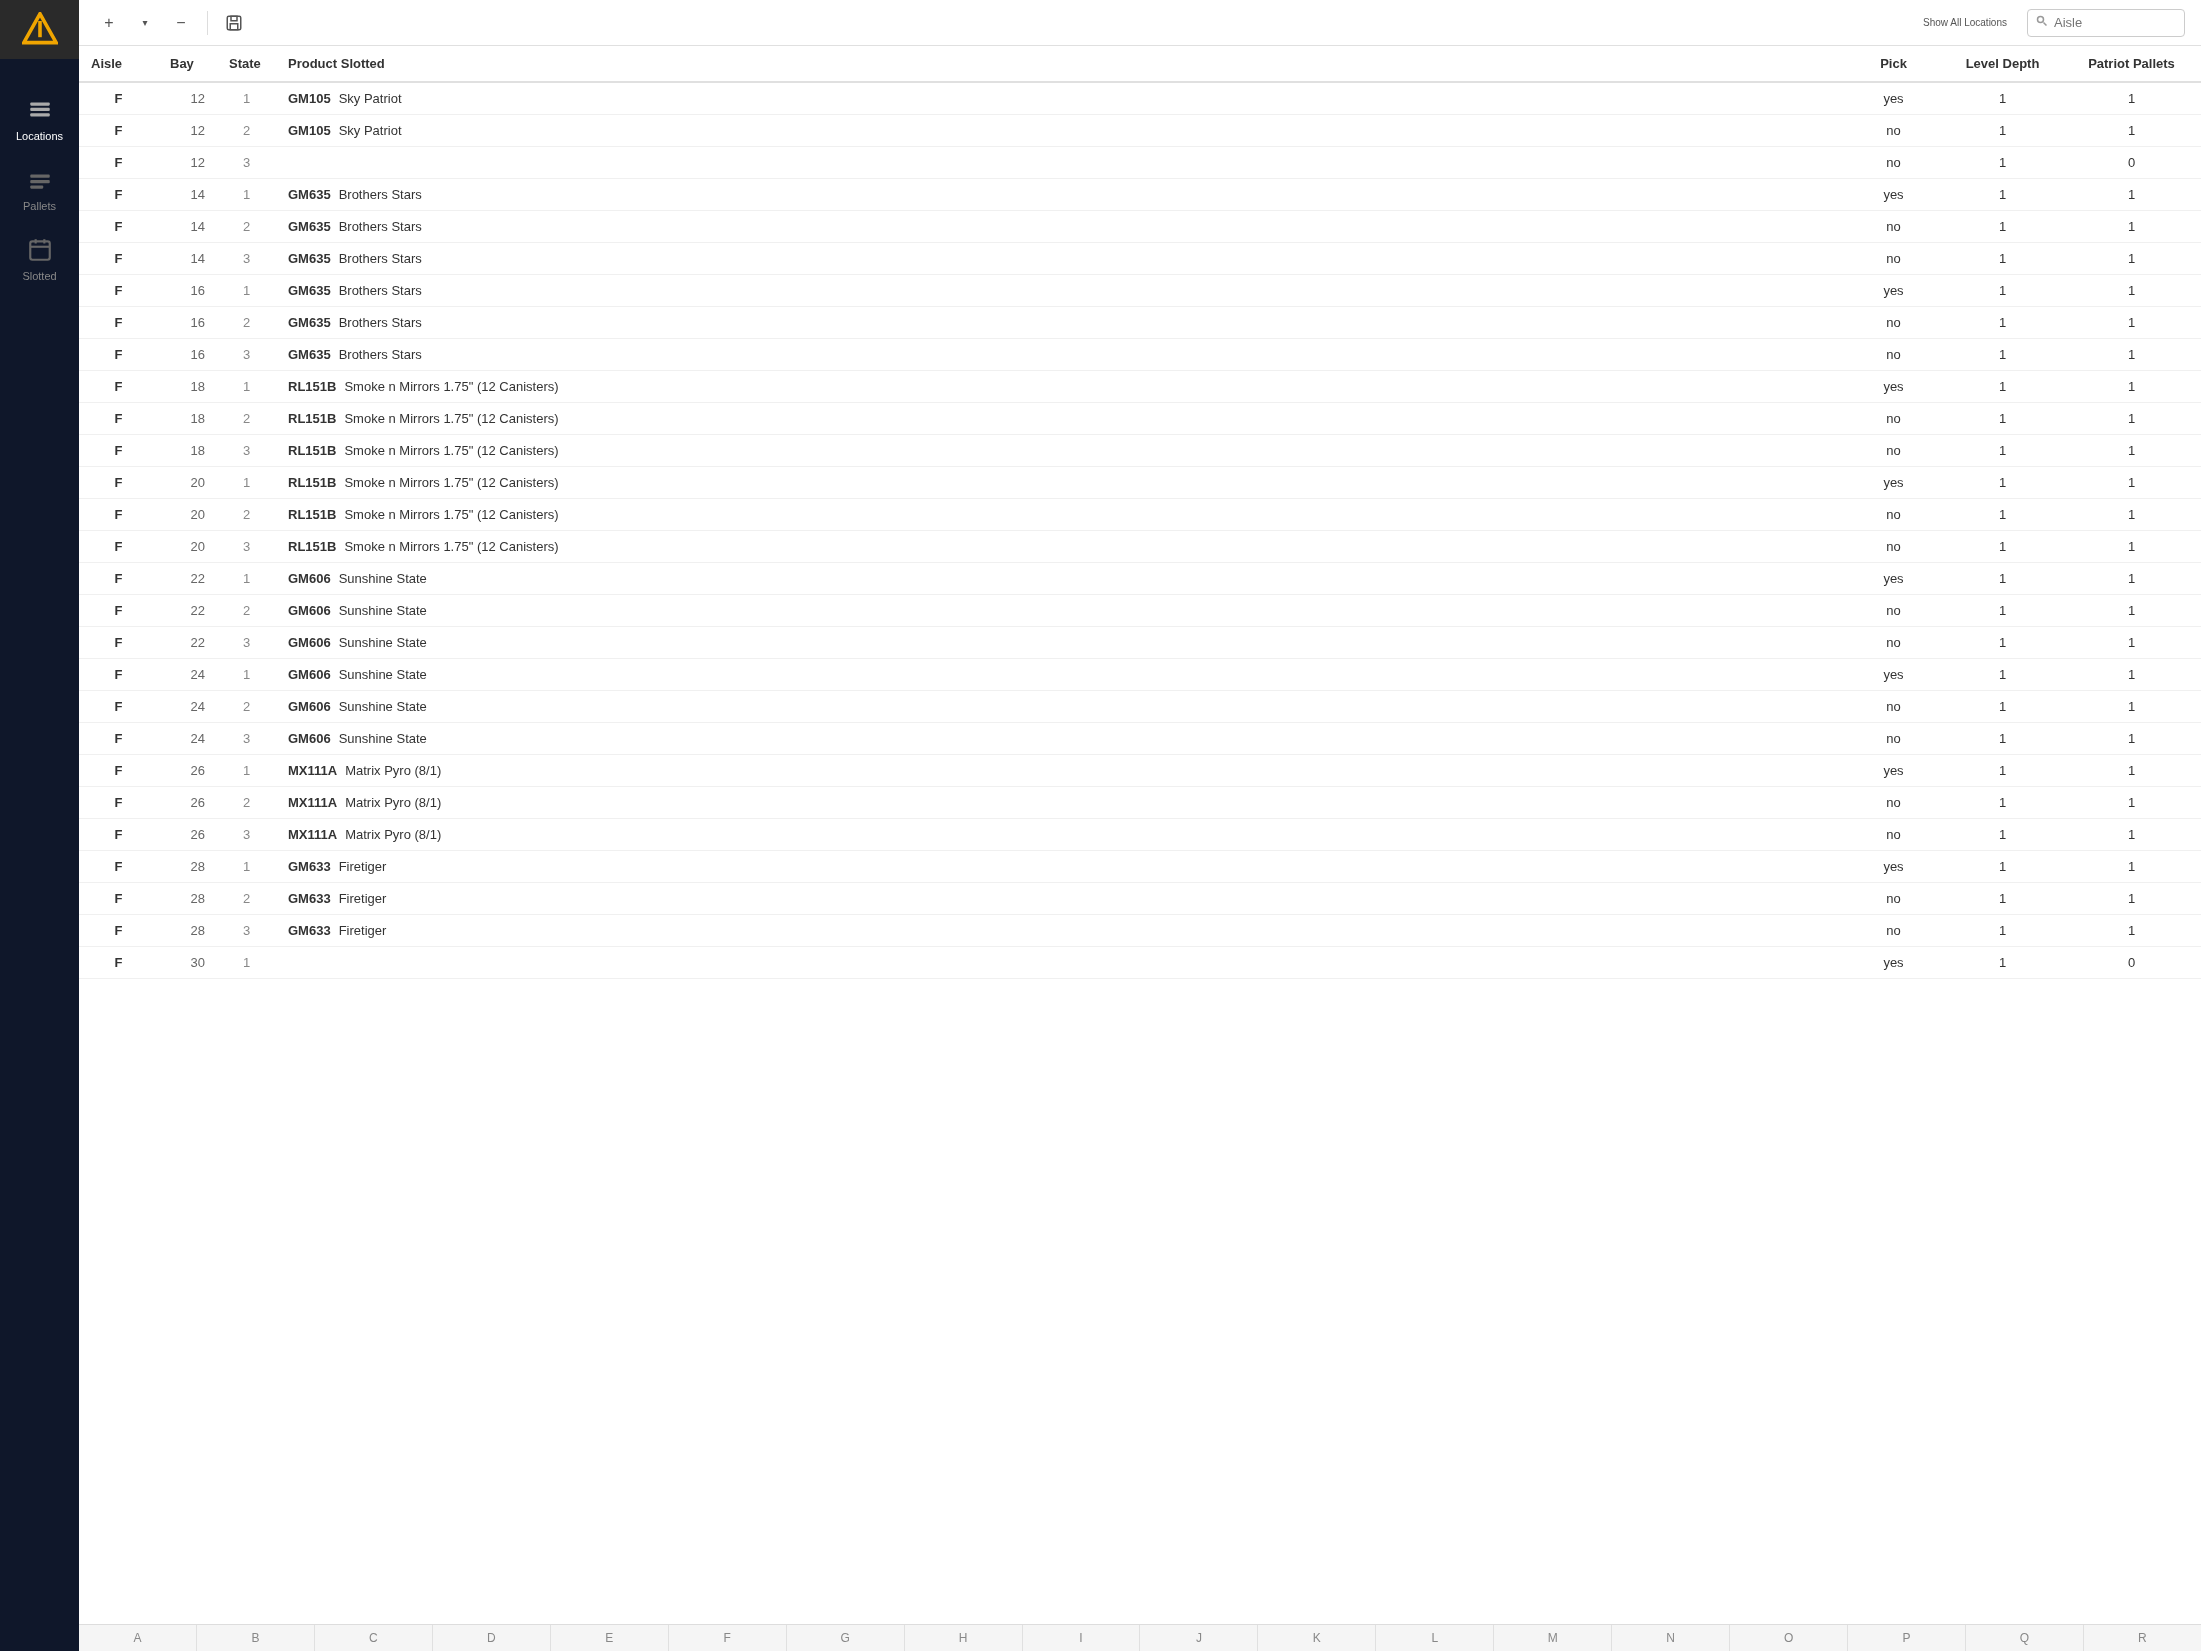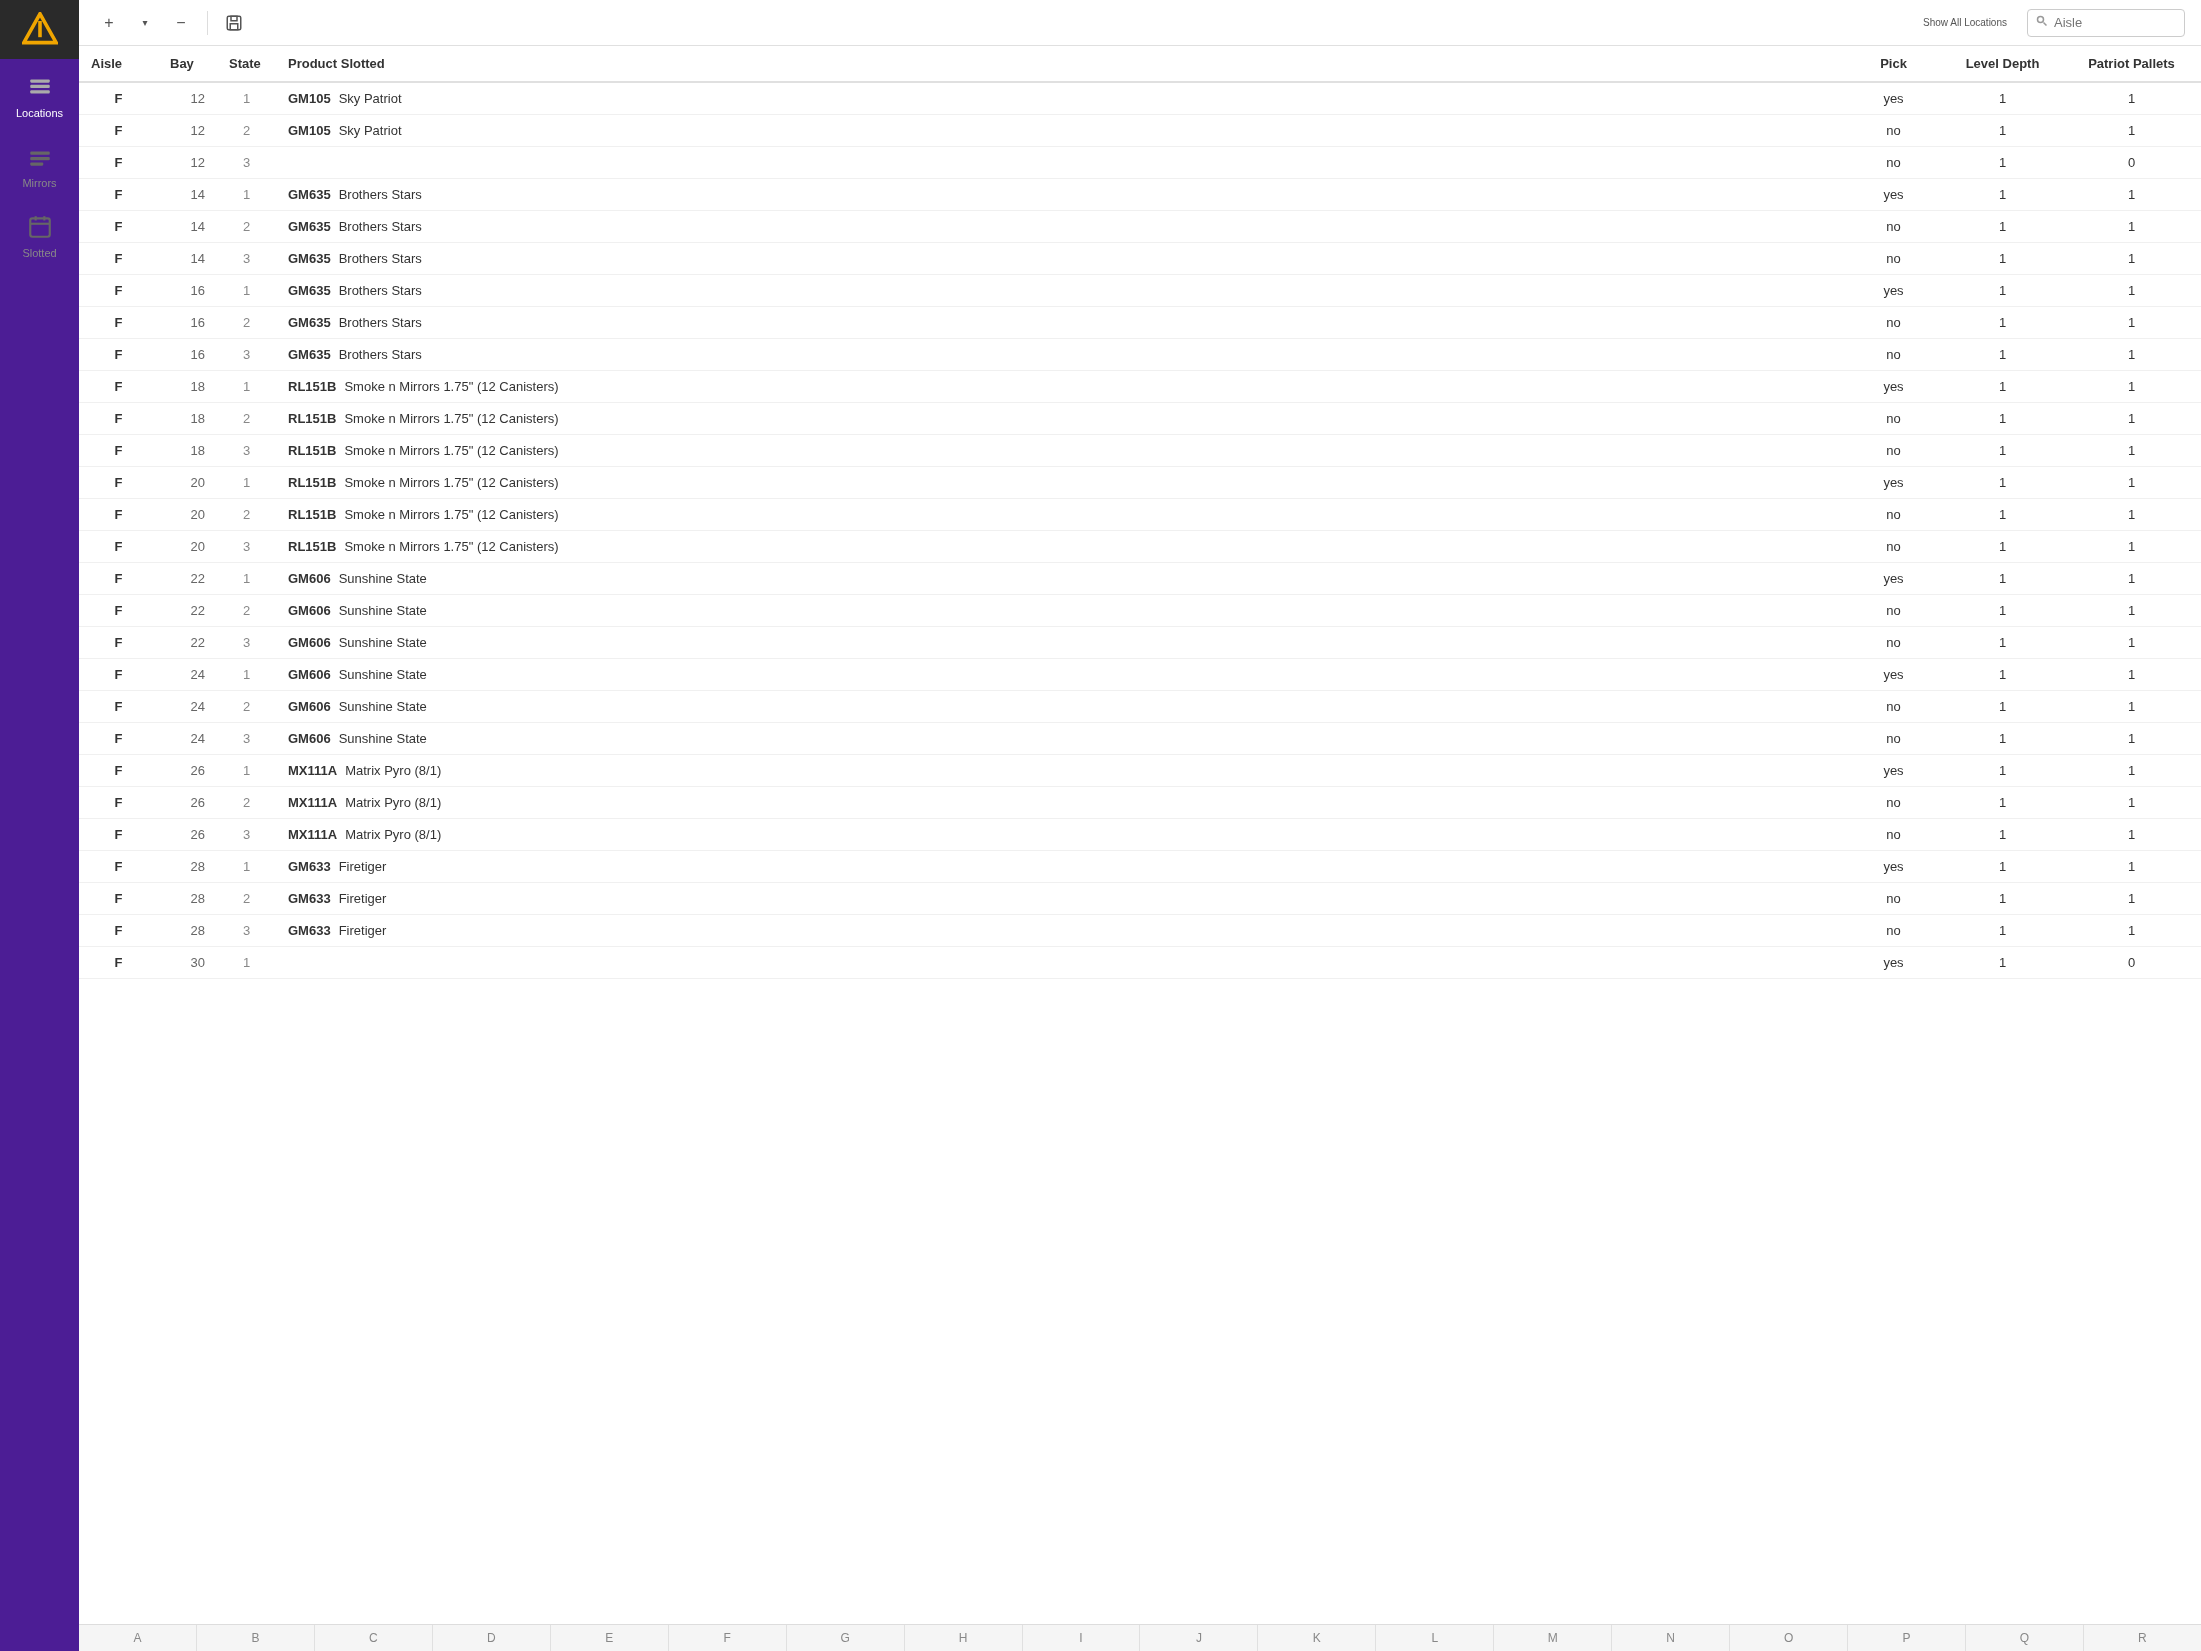--- a/index.html
+++ b/index.html
@@ -1,26 +1,27 @@
 <!DOCTYPE html>
 <html><head>
   <meta charset="utf-8">
   <style>
     * { box-sizing: border-box; margin: 0; padding: 0; }
     body { font-family: -apple-system, BlinkMacSystemFont, 'Segoe UI', sans-serif; background: #f5f5f5; display: flex; height: 100vh; overflow: hidden; font-size: 13px; }
 
     
     .sidebar {
       width: 79px;
-      background: #4c1d95;
+      background: #0f172a;
       display: flex;
       flex-direction: column;
       align-items: flex-end;
       padding-top: 0;
       flex-shrink: 0;
+      gap: 23px;
     }
     .sidebar-logo {
       width: 79px;
       height: 59px;
       display: flex;
       align-items: center;
       justify-content: center;
       background: #2a2a2a;
     }
     .logo-shape {
@@ -221,21 +222,21 @@
     </div>
 
     <div class="sidebar-item">
       <div class="sidebar-item-icon icon-products">
         <svg viewBox="0 0 24 24" fill="none" xmlns="http://www.w3.org/2000/svg">
           <rect x="3" y="7" width="18" height="3" rx="1" fill="#666"></rect>
           <rect x="3" y="12" width="18" height="3" rx="1" fill="#666"></rect>
           <rect x="3" y="17" width="12" height="3" rx="1" fill="#666"></rect>
         </svg>
       </div>
-      <span class="sidebar-item-label">Mirrors</span>
+      <span class="sidebar-item-label">Pallets</span>
     </div>
 
     <div class="sidebar-item sidebar-bottom">
       <div class="sidebar-item-icon icon-calendar">
         <svg viewBox="0 0 24 24" fill="none" xmlns="http://www.w3.org/2000/svg">
           <rect x="3" y="4" width="18" height="17" rx="2" stroke="#666" stroke-width="2"></rect>
           <line x1="3" y1="9" x2="21" y2="9" stroke="#666" stroke-width="2"></line>
           <line x1="8" y1="2" x2="8" y2="6" stroke="#666" stroke-width="2"></line>
           <line x1="16" y1="2" x2="16" y2="6" stroke="#666" stroke-width="2"></line>
         </svg>

